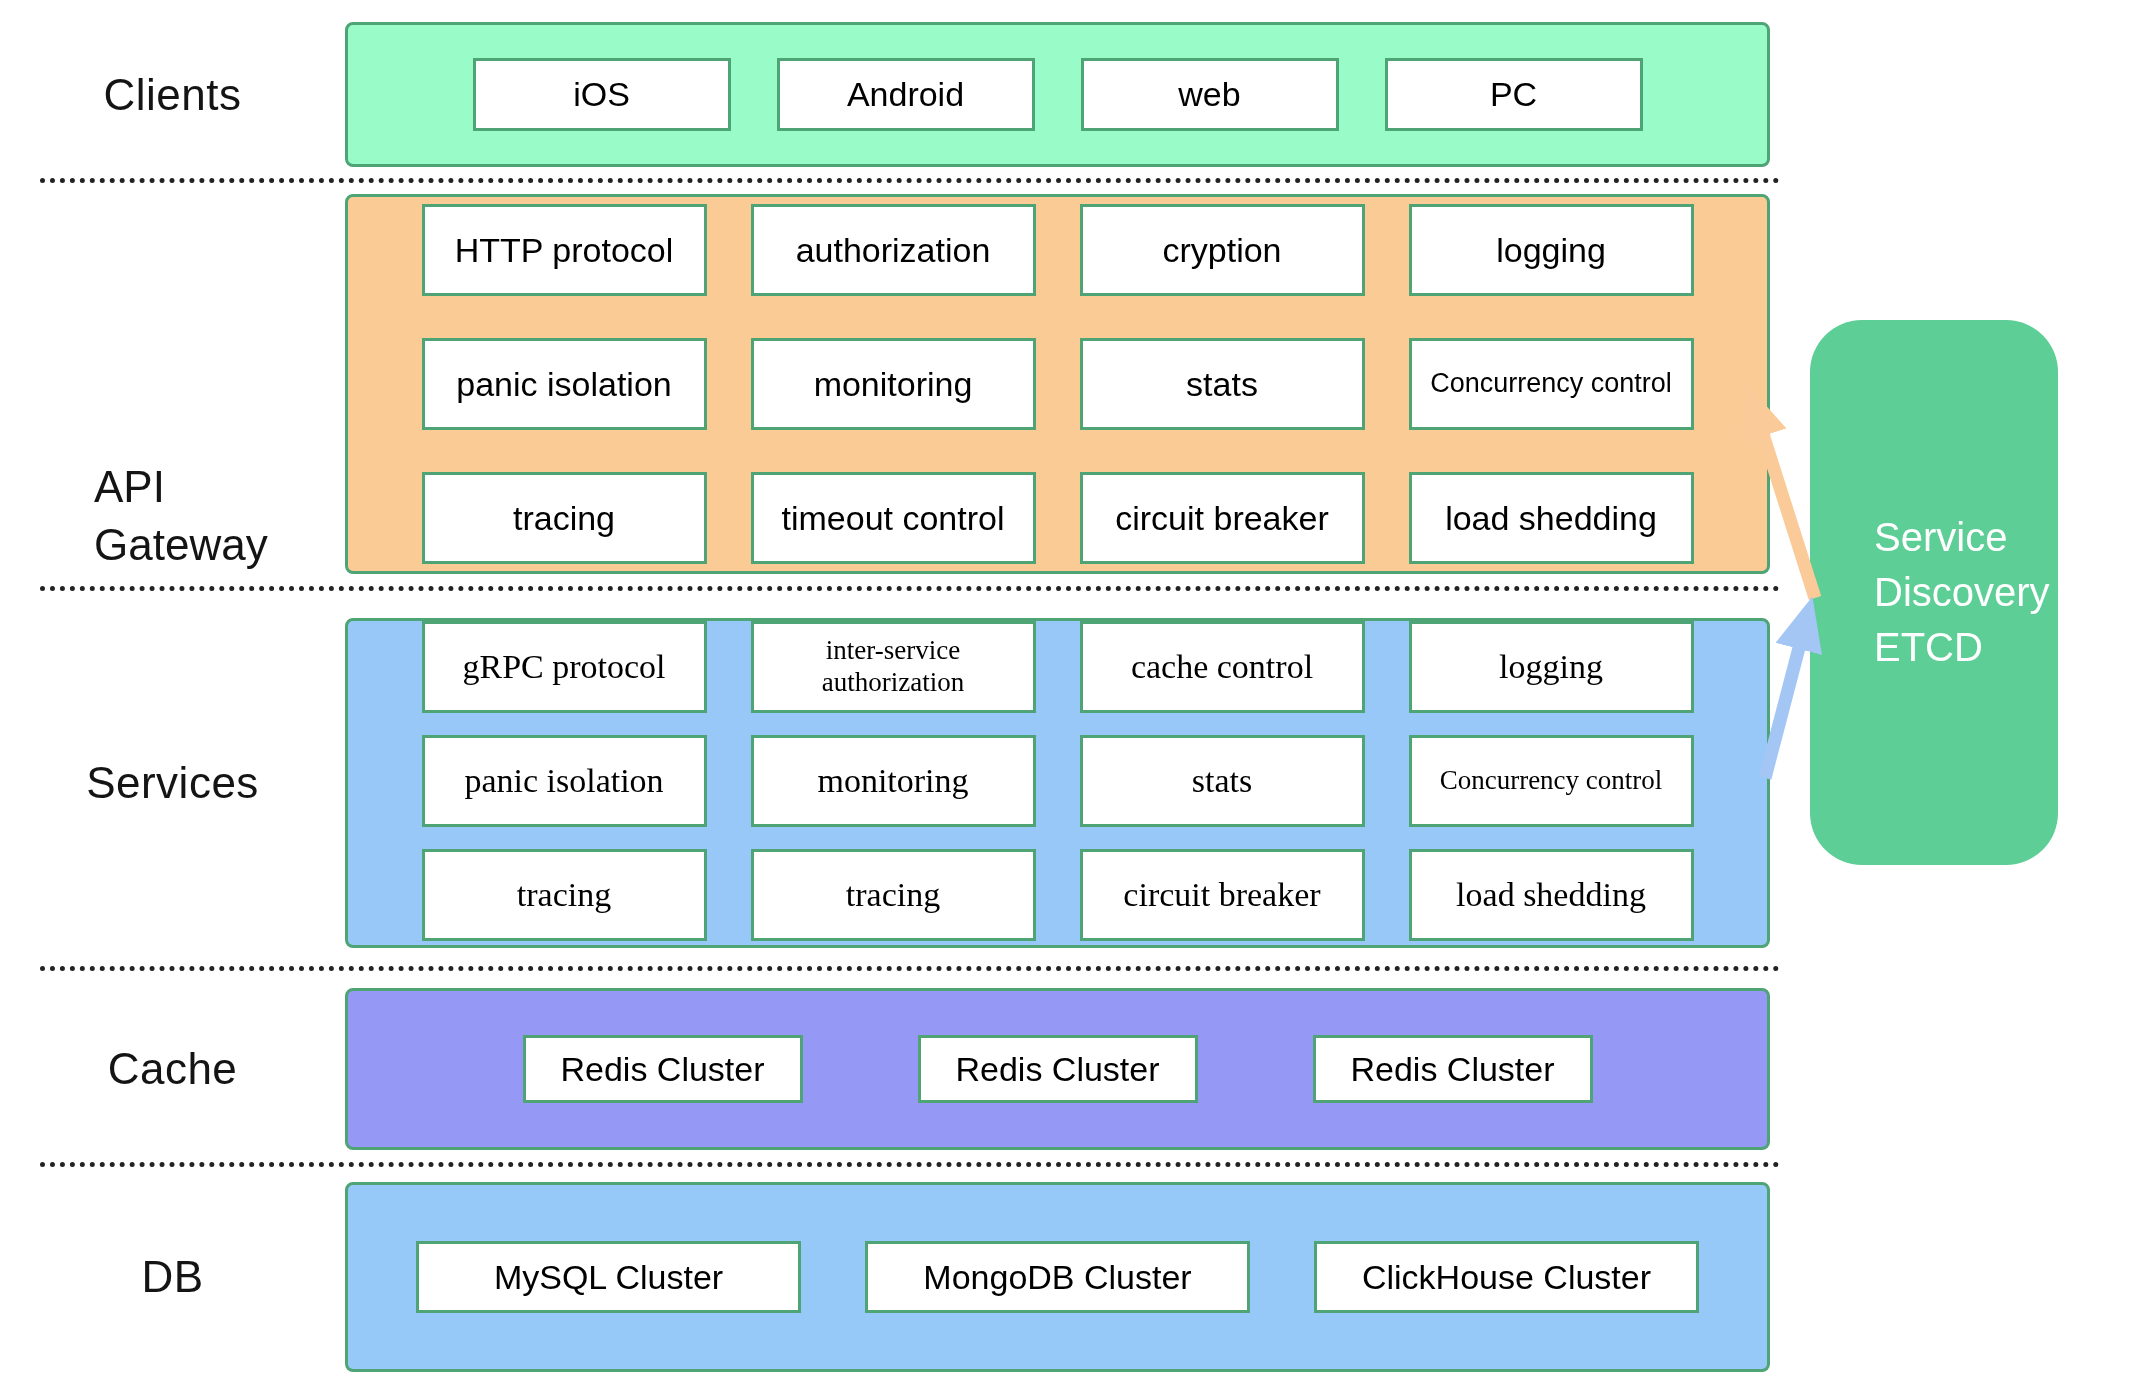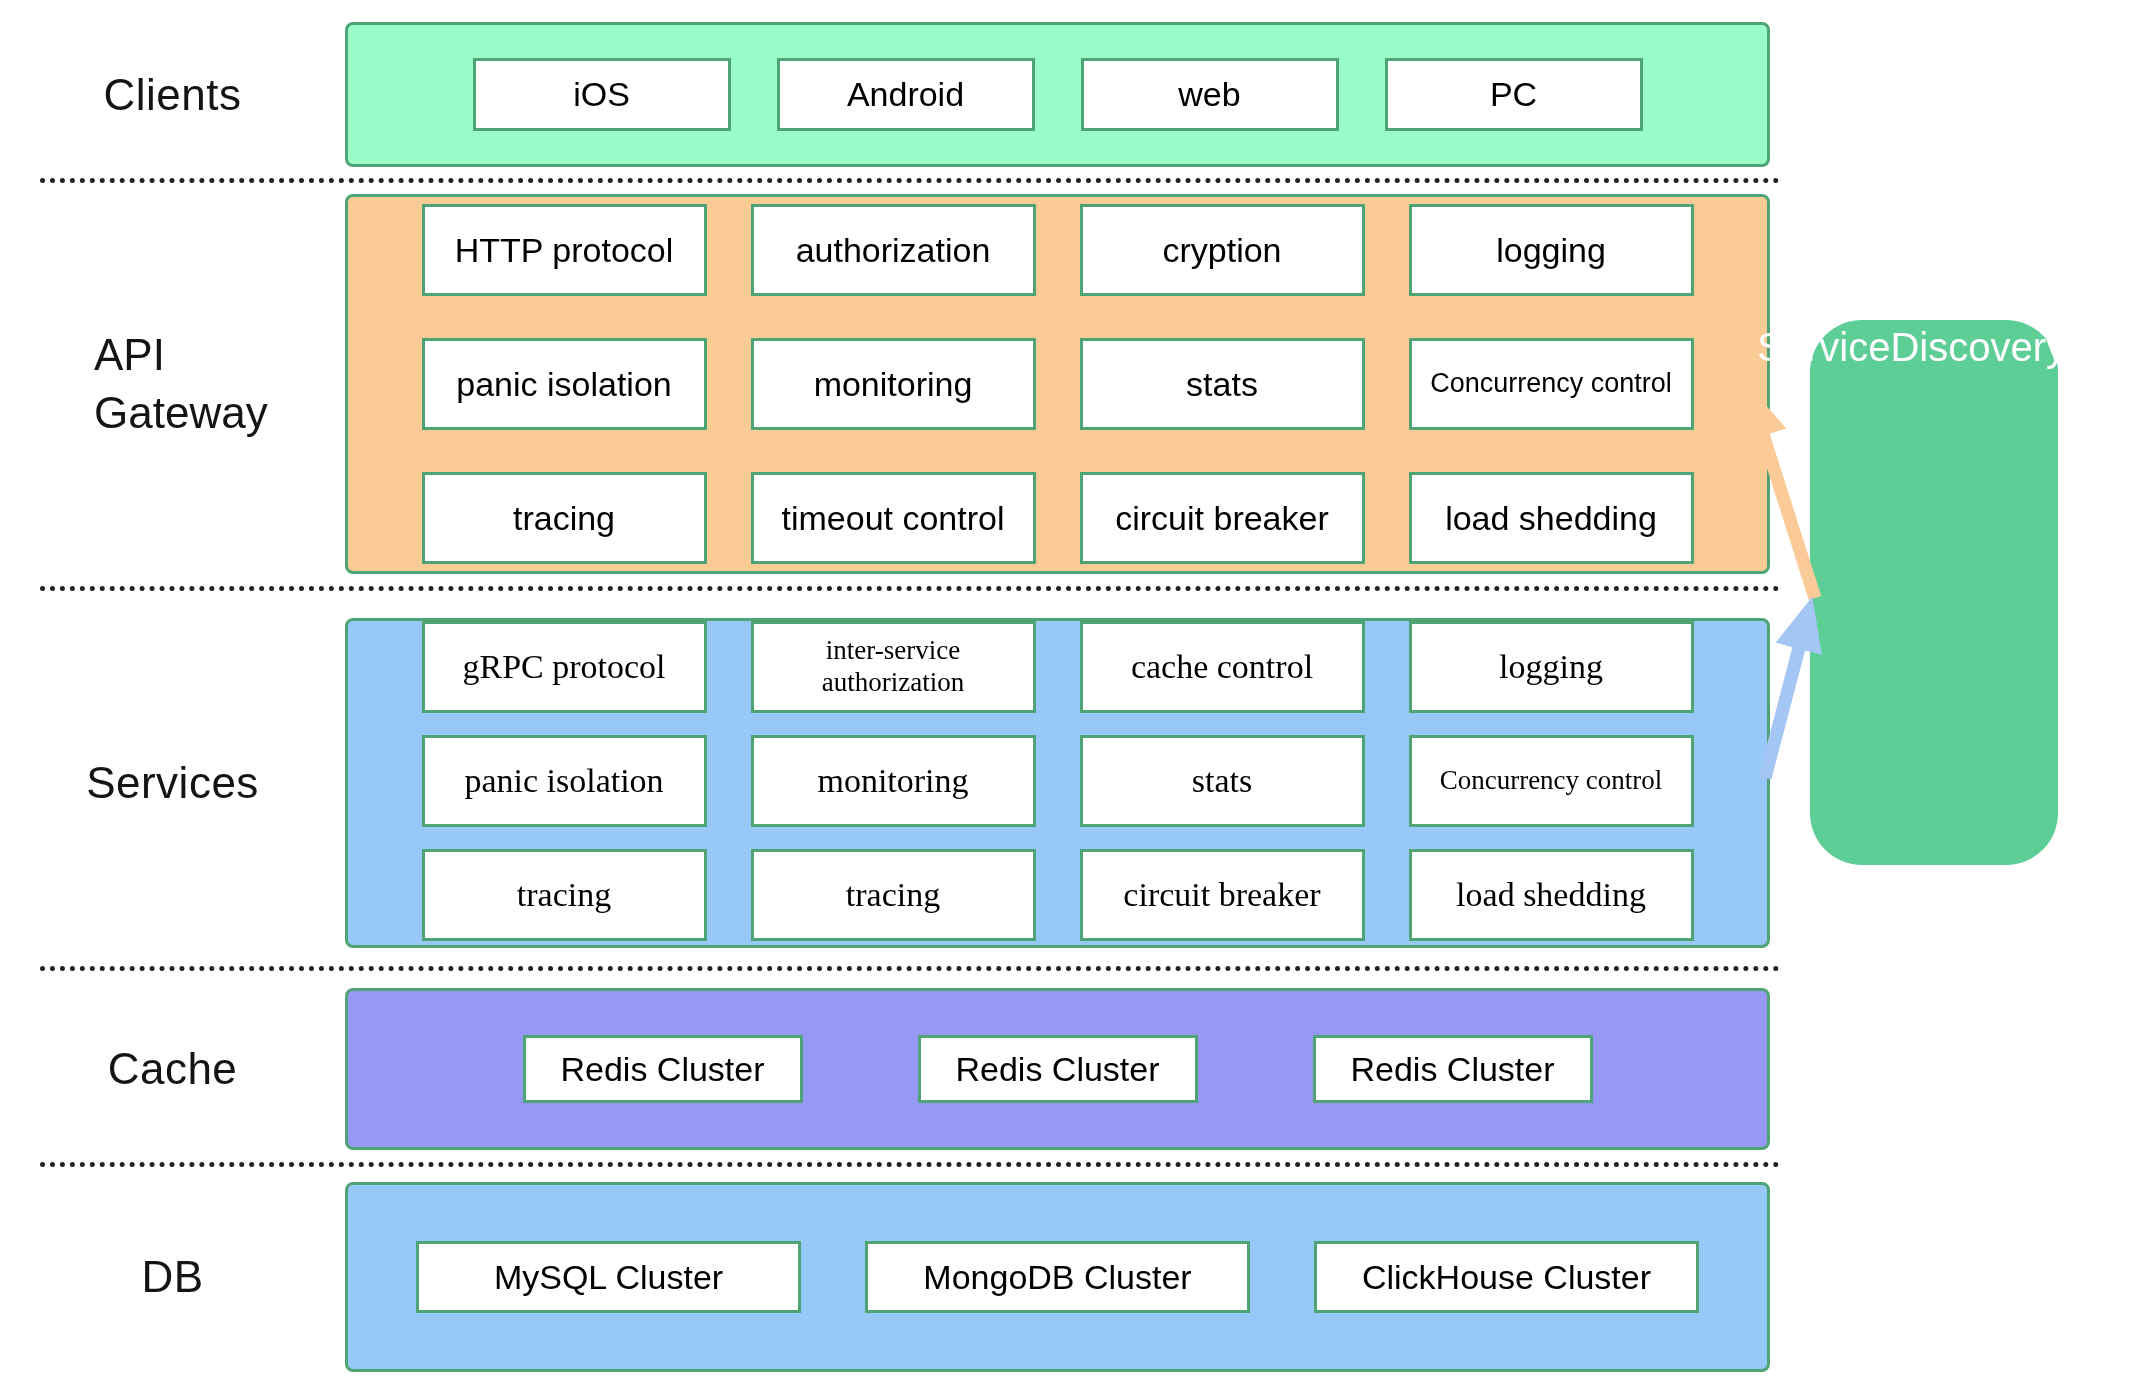--- a/index.html
+++ b/index.html
@@ -11,21 +11,21 @@
     position:absolute; left:0; width:345px; display:flex;
     align-items:center; justify-content:center;
     font-size:44px; color:#141414; letter-spacing:0.5px;
   }
   .label-clients  { top:22px;   height:145px; }
   .label-services { top:618px;  height:330px; }
   .label-cache    { top:988px;  height:162px; }
   .label-db       { top:1182px; height:190px; }
   .label-api {
     position:absolute; left:94px; top:194px; height:380px;
-    display:flex; flex-direction:column; justify-content:center;
+    display:flex; flex-direction:column; justify-content:flex-end;
     font-size:44px; color:#141414; line-height:1.32;
   }
   .band {
     position:absolute; left:345px; width:1425px; box-sizing:border-box;
     border:3px solid #4FA475; border-radius:8px; display:flex;
   }
   .band-clients { top:22px;  height:145px; background:#98FBC8; align-items:center; justify-content:center; gap:46px; }
   .band-api     { top:194px; height:380px; background:#FBCB96; flex-direction:column; justify-content:center; gap:42px; }
   .band-services{ top:618px; height:330px; background:#97C8F7; flex-direction:column; justify-content:flex-start; gap:22px;font-family:Liberation Serif, serif; }
   .band-cache   { top:988px; height:162px; background:#9598F4; align-items:center; justify-content:center; gap:115px; }
@@ -42,21 +42,21 @@
   .wb-db     { width:385px; height:72px; }
   .small     { font-size:27px; line-height:1.18; padding:0 14px; }
   .dotted {
     position:absolute; left:40px; width:1740px; height:0;
     border-top:5px dotted #222222;
   }
   .sep1 { top:178px; } .sep2 { top:586px; } .sep3 { top:966px; } .sep4 { top:1162px; }
   .etcd {
     position:absolute; left:1810px; top:320px; width:248px; height:545px;
     background:#5DCE96; border-radius:52px; box-sizing:border-box;
-    display:flex; justify-content:center;
+    display:flex; flex-direction:column; justify-content:center;
     padding-left:64px; color:#ffffff; font-size:40px; line-height:55px;
     white-space:nowrap;
   }
   .arrows { position:absolute; left:0; top:0; pointer-events:none; }
 </style>
 </head>
 <body>
 
 <div class="canvas">
 

